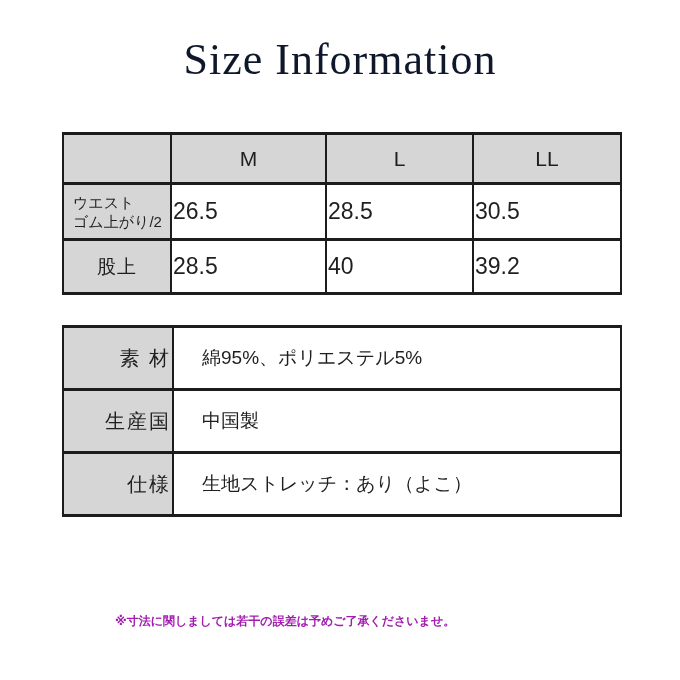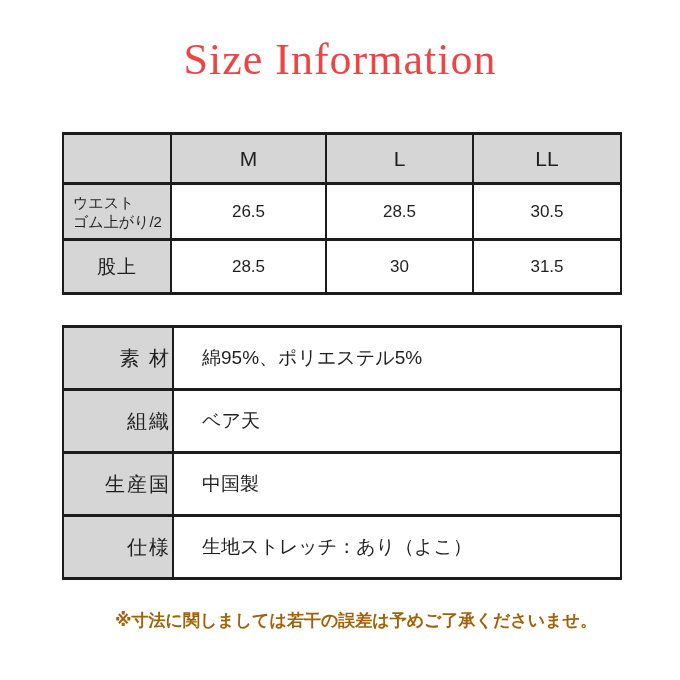--- a/index.html
+++ b/index.html
@@ -19,21 +19,21 @@
   .title {
     position: absolute;
     top: 36px; left: 0; right: 0;
     margin: 0;
     text-align: center;
     font-family: "Liberation Serif", "DejaVu Serif", serif;
     font-weight: normal;
     font-size: 44px;
     line-height: 1.1;
     letter-spacing: 1px;
-    color: #ef4444;
+    color: #0f172a;
   }
   .tbl {
     position: absolute;
     left: 62px;
     border-collapse: collapse;
     table-layout: fixed;
     background: #ffffff;
   }
   .tbl th, .tbl td {
     border: 2px solid #1c1c1c;
@@ -44,45 +44,45 @@
     overflow: hidden;
   }
   .hdr { background: #d6d6d6; }
 
   
   .size-table { top: 132px; width: 558px; }
   .size-table tr.hrow { height: 50px; }
   .size-table tr.r0 { height: 56px; }
   .size-table tr.r1 { height: 54px; }
   .size-table .colhead { font-size: 21px; text-align: center; }
-  .size-table td { font-size: 17px; text-align: center; }
+  .size-table td { font-size: 23px; text-align: left; }
   .rowlabel { font-size: 19px; letter-spacing: 1px; }
   .rowlabel.two-line {
     text-align: left;
     padding: 4px 8px 4px 9px;
     font-size: 15px;
     line-height: 19px;
     letter-spacing: 0;
   }
   .lbl-line { display: block; }
 
   
   .detail-table { top: 325px; width: 558px; }
   .detail-table tr { height: 63px; }
   .detail-table .dlabel { font-size: 20px; text-align: right; letter-spacing: 2px; }
   .detail-table .dvalue { font-size: 19px; text-align: left; padding-left: 28px; }
 
   
   .notes {
     position: absolute;
     left: 115px; top: 610px;
-    font-size: 17px;
+    font-size: 12px;
     font-weight: bold;
     line-height: 22px;
-    color: #a16207;
+    color: #a21caf;
   }
   .notes p { margin: 0; }
 </style>
 </head>
 <body>
 
 <div class="page">
 
   <h1 class="title">Size Information</h1>
 
@@ -105,39 +105,35 @@
           <span class="lbl-line">ウエスト</span>
           <span class="lbl-line">ゴム上がり/2</span>
         </th>
         <td>26.5</td>
         <td>28.5</td>
         <td>30.5</td>
       </tr>
       <tr class="r1">
         <th class="hdr rowlabel">股上</th>
         <td>28.5</td>
-        <td>30</td>
-        <td>31.5</td>
+        <td>40</td>
+        <td>39.2</td>
       </tr>
     </tbody>
   </table>
 
   <table class="tbl detail-table">
     <colgroup>
       <col style="width:110px">
       <col style="width:448px">
     </colgroup>
     <tbody>
       <tr>
         <th class="hdr dlabel">素 材</th>
         <td class="dvalue">綿95%、ポリエステル5%</td>
-      </tr>
-      <tr>
-        <th class="hdr dlabel">組織</th>
-        <td class="dvalue">ベア天</td>
       </tr>
       <tr>
         <th class="hdr dlabel">生産国</th>
         <td class="dvalue">中国製</td>
       </tr>
       <tr>
         <th class="hdr dlabel">仕様</th>
         <td class="dvalue">生地ストレッチ：あり（よこ）</td>
       </tr>
     </tbody>

